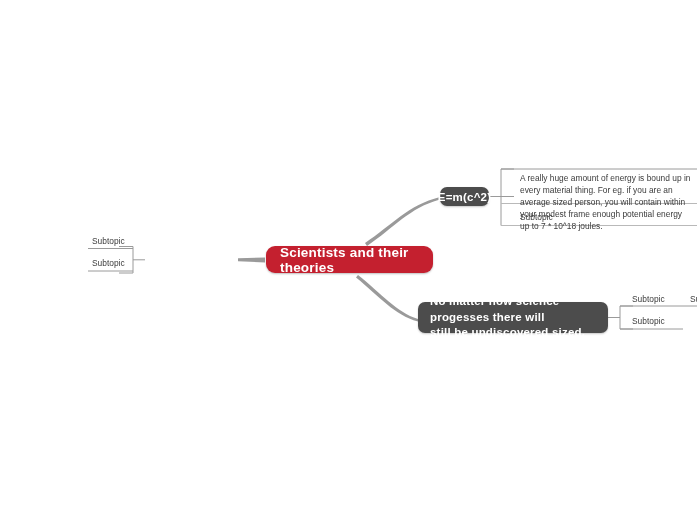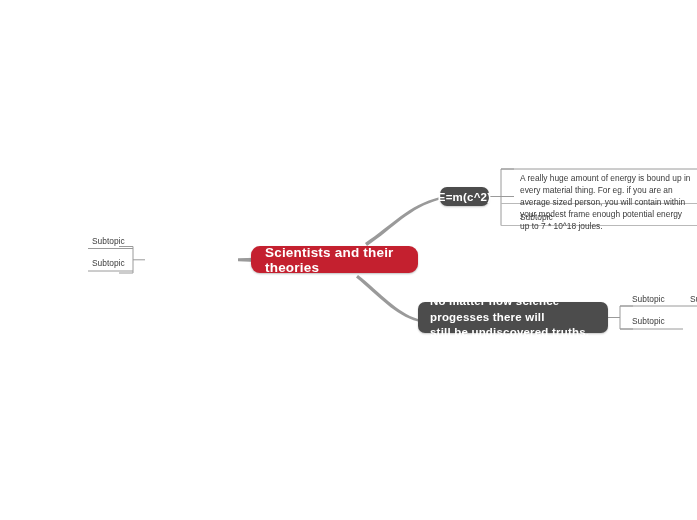--- a/index.html
+++ b/index.html
@@ -112,21 +112,21 @@
 
     <path d="M 607 317.5 L 620 317.5 M 620 306 L 620 329 M 620 306 L 633 306 M 620 329 L 633 329" stroke="#9a9a9a" stroke-width="1" fill="none"></path>
     <path d="M 620 306 L 683 306" stroke="#9a9a9a" stroke-width="1" fill="none"></path>
     <path d="M 620 329 L 683 329" stroke="#9a9a9a" stroke-width="1" fill="none"></path>
     <path d="M 683 306 L 697 306" stroke="#9a9a9a" stroke-width="1" fill="none"></path>
 
     <path d="M 88 248.5 L 133 248.5" stroke="#9a9a9a" stroke-width="1" fill="none"></path>
     <path d="M 88 271 L 133 271" stroke="#9a9a9a" stroke-width="1" fill="none"></path>
   </svg>
 
-  <div class="node central" style="left:251px; top:246px; width:167px; height:27px;">
+  <div class="node central" style="left:266px; top:246px; width:167px; height:27px;">
     <span>Scientists and their theories</span>
   </div>
 
 
   <div class="leaf" style="left:88px; top:236px; width:45px; height:13px;">
     <span class="leaf-text">Subtopic</span>
   </div>
 
   <div class="leaf" style="left:88px; top:258px; width:45px; height:13px;">
     <span class="leaf-text">Subtopic</span>
@@ -141,21 +141,21 @@
   </div>
 
 
   <div class="leaf" style="left:516px; top:212px; width:60px; height:13px;">
     <span class="leaf-text">Subtopic</span>
   </div>
 
   <div class="node branch multiline" style="left:418px; top:302px; width:190px; height:31px;">
     <span>
       <span>No matter how science progesses there will</span><br>
-      <span>still be undiscovered truths.</span>
+      <span>still be undiscovered sized.</span>
     </span>
   </div>
 
   <div class="leaf" style="left:628px; top:294px; width:50px; height:13px;">
     <span class="leaf-text">Subtopic</span>
   </div>
 
   <div class="leaf" style="left:628px; top:316px; width:50px; height:13px;">
     <span class="leaf-text">Subtopic</span>
   </div>

